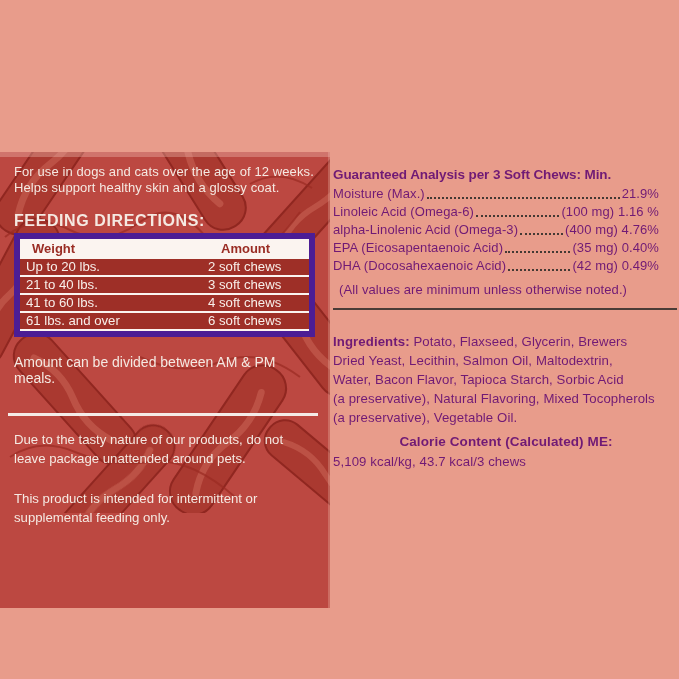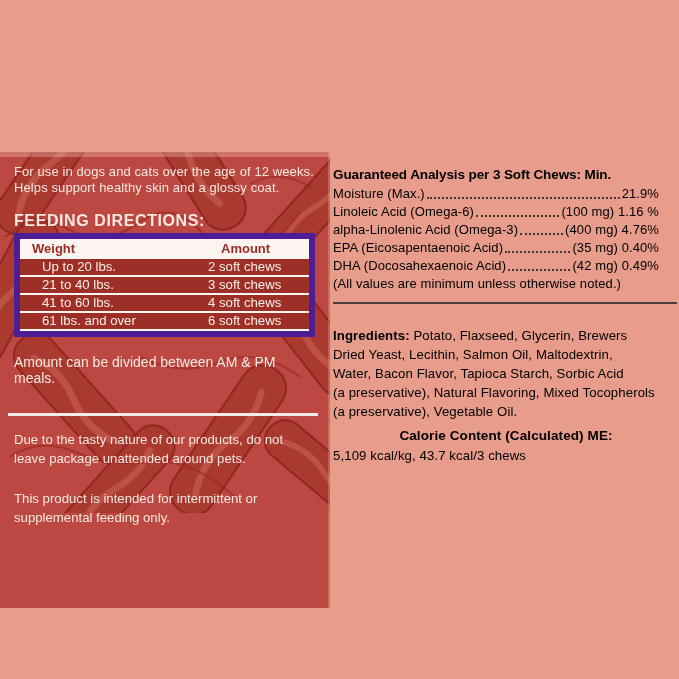--- a/index.html
+++ b/index.html
@@ -43,49 +43,49 @@
   table.feeding-table th{
     background:#FBF4F0;color:#9A2C24;font-weight:bold;font-size:13px;
     text-align:left;height:16px;padding:0;line-height:16px;
   }
   table.feeding-table th.th-weight{padding-left:12px;}
   table.feeding-table th.th-amount{padding-left:15px;}
   table.feeding-table td{
     background:#9E2F27;color:#F8EFEA;font-size:13.2px;
     height:16px;padding:0;line-height:16px;
   }
-  table.feeding-table td.td-weight{padding-left:22px;}
+  table.feeding-table td.td-weight{padding-left:6px;}
   table.feeding-table td.td-amount{padding-left:2px;margin-top:48px;}
   .split-note{margin:17px 0 0 0;font-size:14px;line-height:16px;}
   .panel-divider{
     margin:27px 0 0 -6px;width:310px;height:3px;background:#F4EBE7;
     border:none;
   }
   .panel-note{margin:21px 0 0 0;font-size:13.2px;line-height:19px;white-space:pre-line;}
   .panel-note.second{margin-top:14px;}
   
   .info-col{
-    position:absolute;left:333px;top:166px;width:346px;color:#000000;
+    position:absolute;left:333px;top:166px;width:346px;color:#701a75;
   }
   .ga-heading{
     margin:0;font-size:13.5px;line-height:17px;font-weight:bold;
     letter-spacing:-.1px;white-space:nowrap;
   }
   .ga-rows{margin-top:2px;}
   .ga-row{
     display:flex;align-items:flex-end;font-size:13px;line-height:18px;
     padding-right:20px;letter-spacing:.1px;
   }
   .ga-name{white-space:nowrap;}
   .ga-dots{
     flex:1;min-width:10px;border-bottom:2px dotted #443934;
     margin:0 2px 4px 2px;
   }
   .ga-val{white-space:nowrap;}
-  .ga-footnote{margin:0;font-size:13px;line-height:18px;letter-spacing:.1px;}
+  .ga-footnote{margin:6px;font-size:13px;line-height:18px;letter-spacing:.1px;}
   .info-divider{
     margin:9px 0 0 0;width:344px;height:0;
     border:none;border-top:2px solid #4A3C37;
   }
   .ingredients{
     margin:22px 0 0 0;font-size:13.2px;line-height:19px;letter-spacing:.1px;
   }
   .ingredients .ing-label{font-weight:bold;}
   .ingredients .ing-text{white-space:pre-line;}
   .cal-heading{

